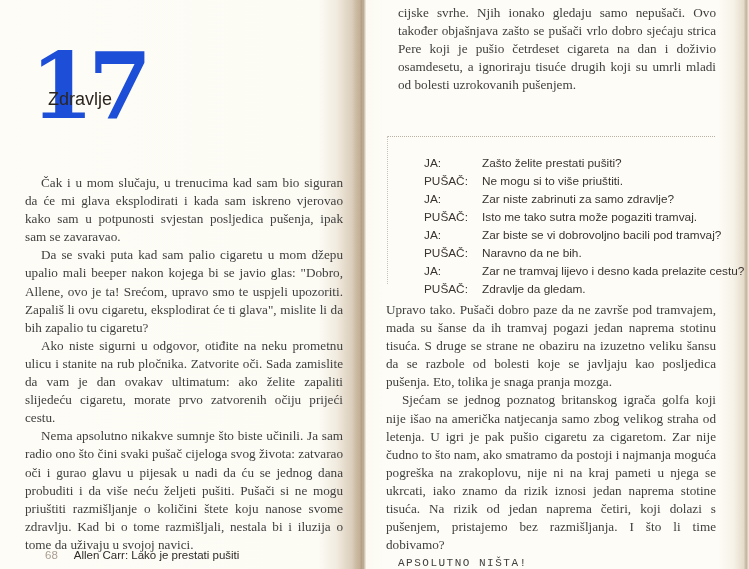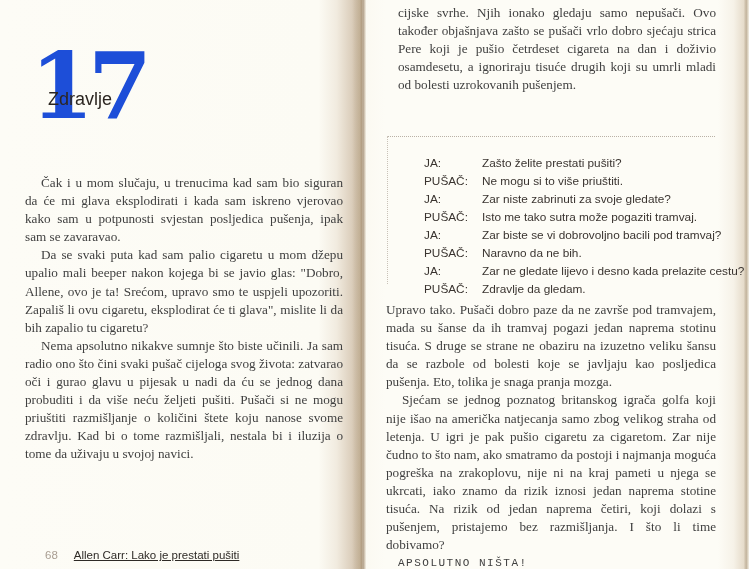--- a/index.html
+++ b/index.html
@@ -59,41 +59,42 @@
     .dialog-line { position: absolute; left: 66px; white-space: nowrap; }
     .caps-line {
       text-indent: 12px !important; letter-spacing: 1.5px; font-size: 11px; font-family: Liberation Mono, monospace;
     }
     .footer {
       position: absolute; top: 549px;
       font-family: "Liberation Sans", sans-serif; font-size: 11.5px; color: #2e2a26;
     }
     .footer .num { color: #a99e92; }
     .footer-left { left: 45px; }
-    .footer-left .title { margin-left: 16px; text-decoration: underline; }
+    .footer-left .title { margin-left: 16px; }
     .footer-right { left: 595px; margin-top: 32px; }
     .footer-right .num { margin-left: 16px; }
   </style>
 </head>
 <body>
 
 <div class="spread">
 
   <div class="page page-left"></div>
 
   <div class="page page-right"></div>
 
   <div class="gutter-shadow"></div>
 
   <div class="chapter-number">17</div>
   <div class="chapter-title">Zdravlje</div>
 
   <div class="body-text left-text">
     <p>Čak i u mom slučaju, u trenucima kad sam bio siguran da će mi glava eksplodirati i kada sam iskreno vjerovao kako sam u potpunosti svjestan posljedica pušenja, ipak sam se zavaravao.</p>
     <p>Da se svaki puta kad sam palio cigaretu u mom džepu upalio mali beeper nakon kojega bi se javio glas: "Dobro, Allene, ovo je ta! Srećom, upravo smo te uspjeli upozoriti. Zapališ li ovu cigaretu, eksplodirat će ti glava", mislite li da bih zapalio tu cigaretu?</p>
+    <p>Ako niste sigurni u odgovor, otiđite na neku prometnu ulicu i stanite na rub pločnika. Zatvorite oči. Sada zamislite da vam je dan ovakav ultimatum: ako želite zapaliti slijedeću cigaretu, morate prvo zatvorenih očiju prijeći cestu.</p>
     <p>Nema apsolutno nikakve sumnje što biste učinili. Ja sam radio ono što čini svaki pušač cijeloga svog života: zatvarao oči i gurao glavu u pijesak u nadi da ću se jednog dana probuditi i da više neću željeti pušiti. Pušači si ne mogu priuštiti razmišljanje o količini štete koju nanose svome zdravlju. Kad bi o tome razmišljali, nestala bi i iluzija o tome da uživaju u svojoj navici.</p>
 
   </div>
 
   <div class="footer footer-left">
     <span class="num">68</span><span class="title">Allen Carr: Lako je prestati pušiti</span>
   </div>
 
   <div class="body-text right-top-text">
     <p class="noindent">cijske svrhe. Njih ionako gledaju samo nepušači. Ovo također objašnjava zašto se pušači vrlo dobro sjećaju strica Pere koji je pušio četrdeset cigareta na dan i doživio osamdesetu, a ignoriraju tisuće drugih koji su umrli mladi od bolesti uzrokovanih pušenjem.</p>
@@ -103,37 +104,37 @@
     <div class="dialog-row" style="top:19px">
       <span class="dialog-speaker">JA:</span>
       <span class="dialog-line">Zašto želite prestati pušiti?</span>
     </div>
     <div class="dialog-row" style="top:37px">
       <span class="dialog-speaker">PUŠAČ:</span>
       <span class="dialog-line">Ne mogu si to više priuštiti.</span>
     </div>
     <div class="dialog-row" style="top:55px">
       <span class="dialog-speaker">JA:</span>
-      <span class="dialog-line">Zar niste zabrinuti za svoje gledate?</span>
+      <span class="dialog-line">Zar niste zabrinuti za samo zdravlje?</span>
     </div>
     <div class="dialog-row" style="top:73px">
       <span class="dialog-speaker">PUŠAČ:</span>
       <span class="dialog-line">Isto me tako sutra može pogaziti tramvaj.</span>
     </div>
     <div class="dialog-row" style="top:91px">
       <span class="dialog-speaker">JA:</span>
       <span class="dialog-line">Zar biste se vi dobrovoljno bacili pod tramvaj?</span>
     </div>
     <div class="dialog-row" style="top:109px">
       <span class="dialog-speaker">PUŠAČ:</span>
       <span class="dialog-line">Naravno da ne bih.</span>
     </div>
     <div class="dialog-row" style="top:127px">
       <span class="dialog-speaker">JA:</span>
-      <span class="dialog-line">Zar ne gledate lijevo i desno kada prelazite cestu?</span>
+      <span class="dialog-line">Zar ne tramvaj lijevo i desno kada prelazite cestu?</span>
     </div>
     <div class="dialog-row" style="top:145px">
       <span class="dialog-speaker">PUŠAČ:</span>
       <span class="dialog-line">Zdravlje da gledam.</span>
     </div>
   </div>
 
   <div class="body-text right-bottom-text">
     <p class="noindent">Upravo tako. Pušači dobro paze da ne završe pod tramvajem, mada su šanse da ih tramvaj pogazi jedan naprema stotinu tisuća. S druge se strane ne obaziru na izuzetno veliku šansu da se razbole od bolesti koje se javljaju kao posljedica pušenja. Eto, tolika je snaga pranja mozga.</p>
     <p>Sjećam se jednog poznatog britanskog igrača golfa koji nije išao na američka natjecanja samo zbog velikog straha od letenja. U igri je pak pušio cigaretu za cigaretom. Zar nije čudno to što nam, ako smatramo da postoji i najmanja moguća pogreška na zrakoplovu, nije ni na kraj pameti u njega se ukrcati, iako znamo da rizik iznosi jedan naprema stotine tisuća. Na rizik od jedan naprema četiri, koji dolazi s pušenjem, pristajemo bez razmišljanja. I što li time dobivamo?</p>

